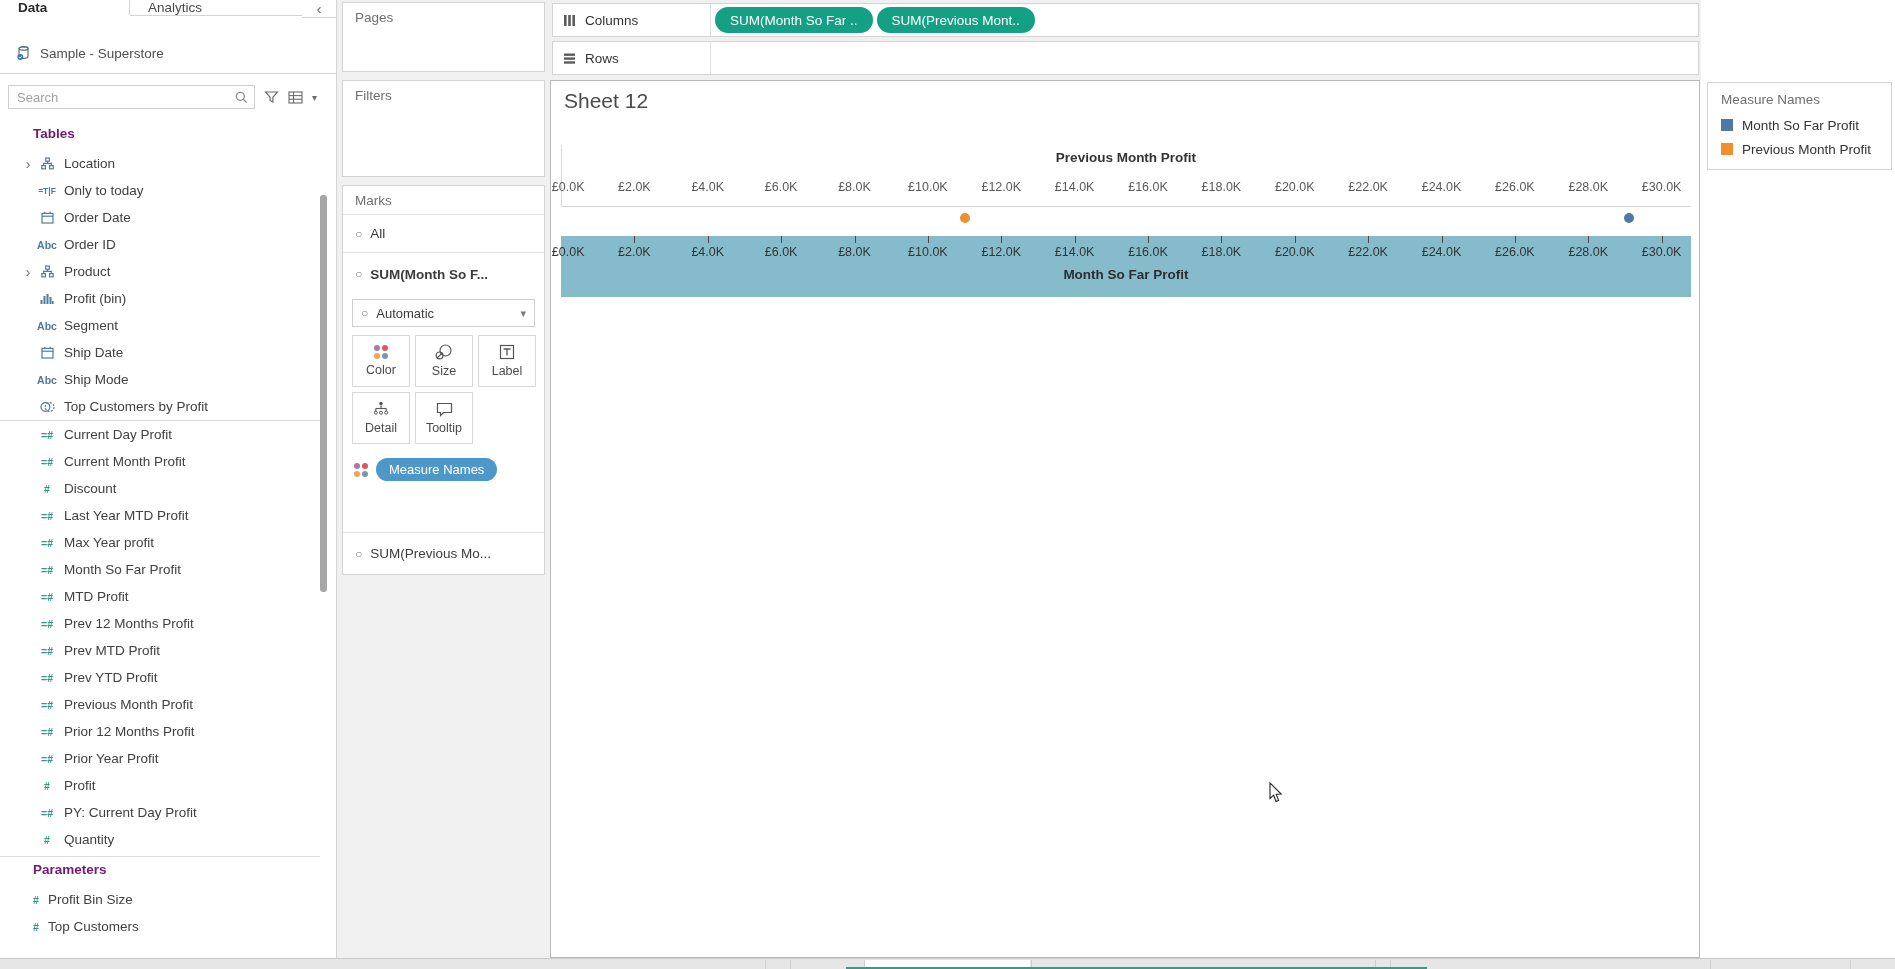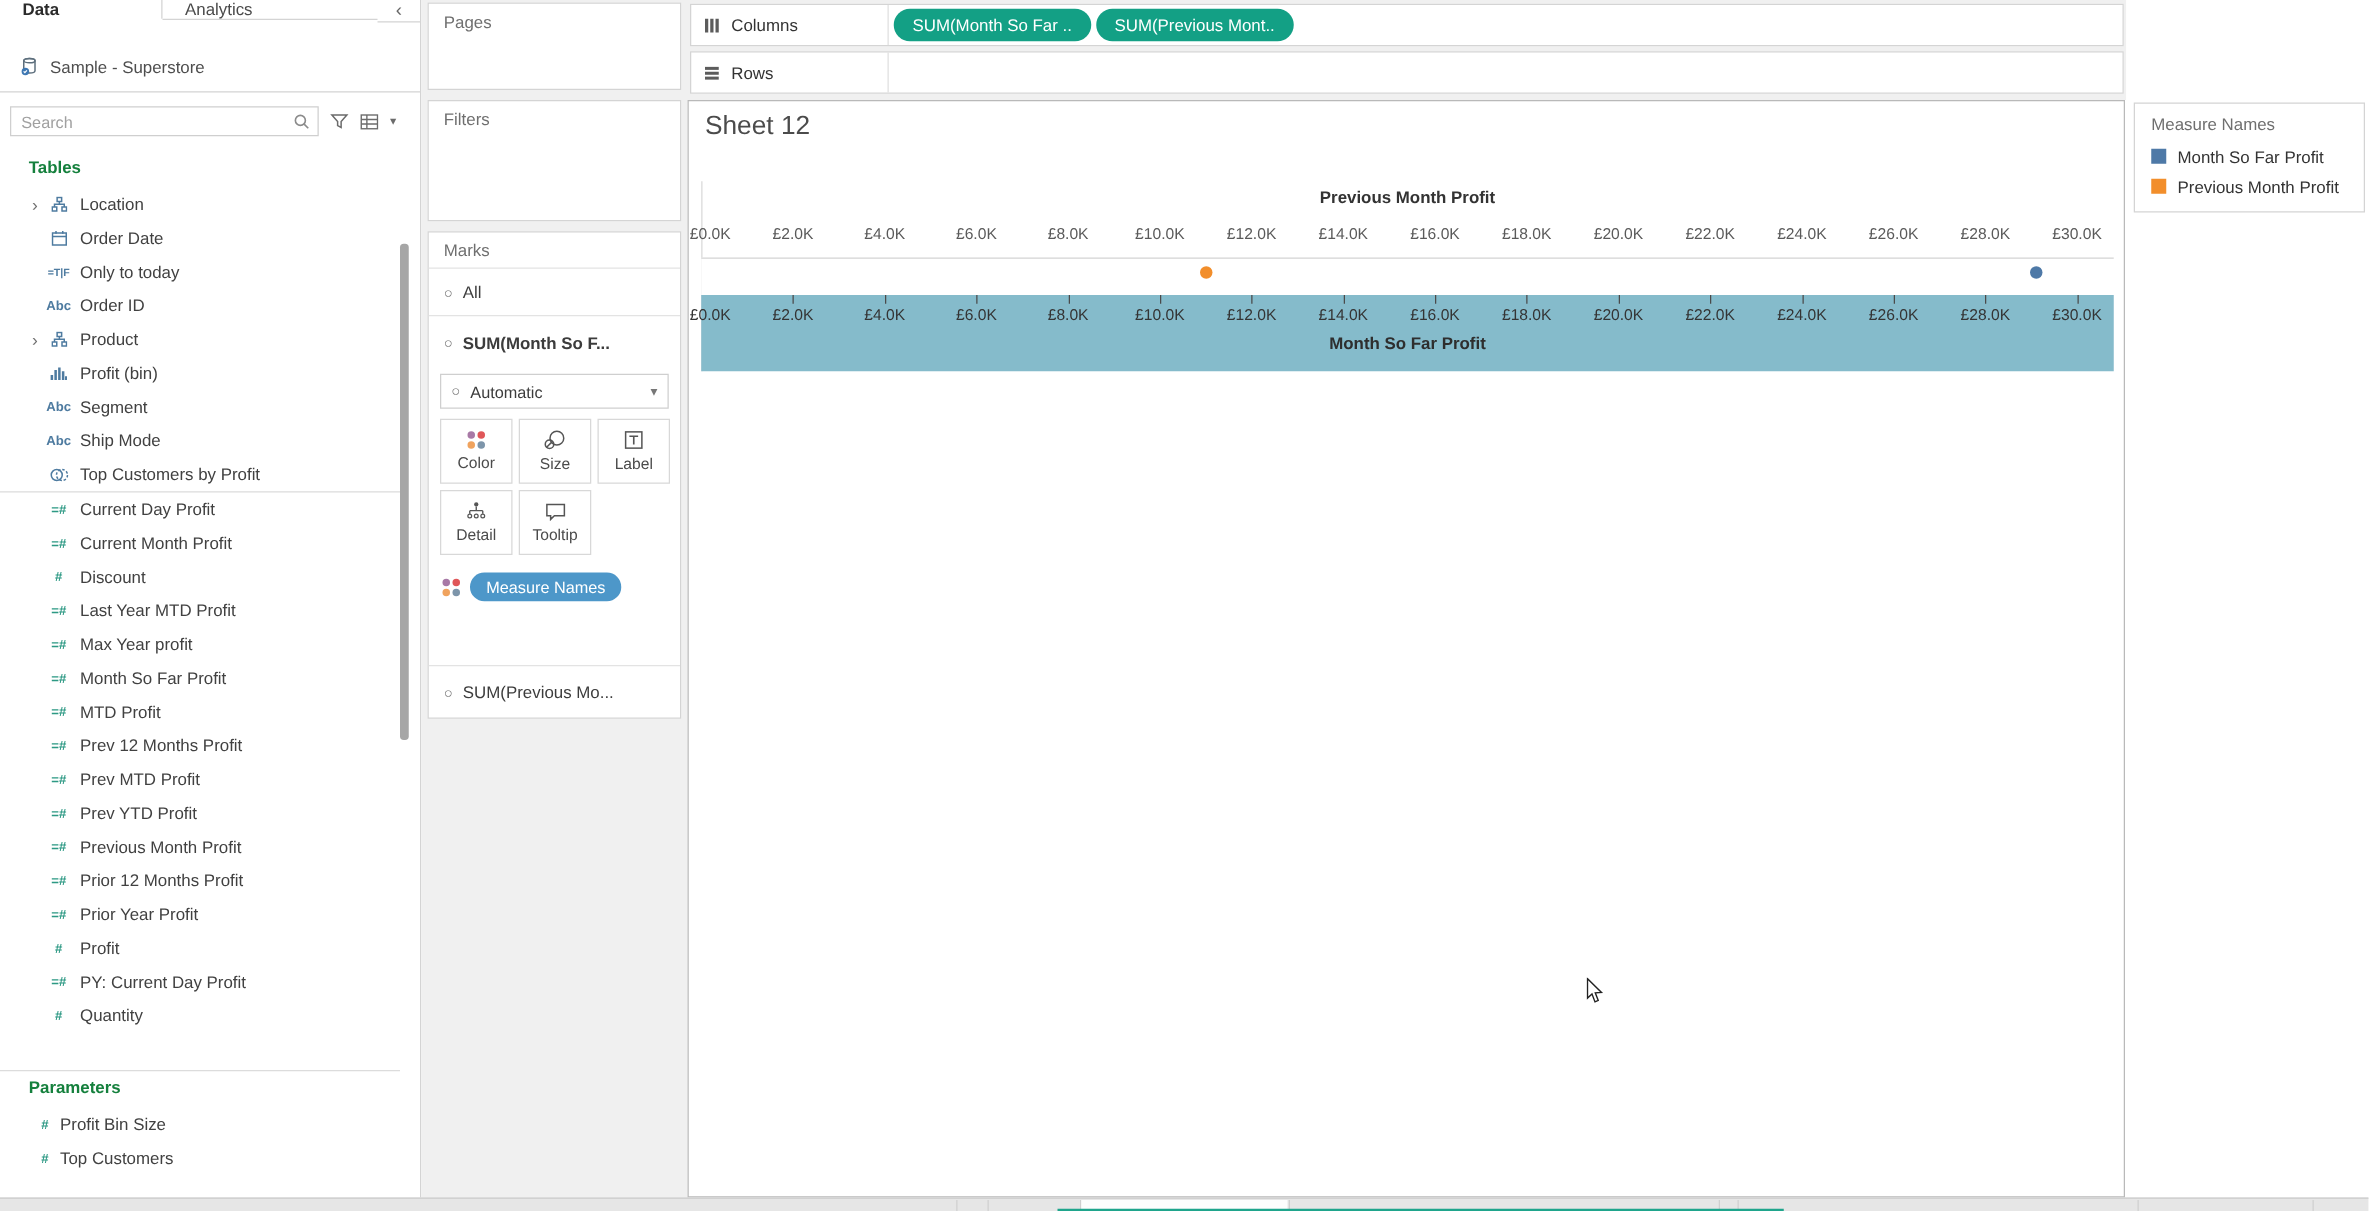--- a/index.html
+++ b/index.html
@@ -18,21 +18,21 @@
   .tab.inactive { flex:1; border-bottom:1px solid #d4d4d4; }
   .collapse-btn { width:34px; border-bottom:1px solid #d4d4d4; display:flex; align-items:center; justify-content:center; color:#666; font-size:15px; }
   .datasource { position:absolute; left:0; top:33px; width:336px; height:41px; display:flex; align-items:center; padding-left:16px; border-bottom:1px solid #d4d4d4; color:#4e4e4e; font-size:13.5px; }
   .datasource .ds-icon { margin-right:8px; }
   .search-row { position:absolute; left:0; top:82px; width:336px; height:30px; display:flex; align-items:center; }
   .search-box { position:relative; margin-left:8px; width:247px; height:24px; border:1px solid #cfcfcf; background:#fff; display:flex; align-items:center; }
   .search-box input { border:0; outline:none; width:200px; margin-left:8px; font-size:13px; color:#666; font-family:inherit; background:transparent; }
   .search-box input::placeholder { color:#a0a0a0; }
   .search-glyph { position:absolute; right:5px; top:4px; }
   .search-tools { display:flex; align-items:center; gap:9px; margin-left:9px; color:#6b6b6b; }
-  .section-header { position:absolute; left:23px; font-weight:bold; font-size:13.5px; color:#15803d;text-align:center; }
+  .section-header { position:absolute; left:33px; font-weight:bold; font-size:13.5px; color:#701a75;text-align:center; }
   .fields { position:absolute; left:0; top:150px; width:320px; }
   .field-row { position:relative; height:27px; display:flex; align-items:center; }
   .field-row .expander { position:absolute; left:22px; width:12px; text-align:center; color:#707070; font-size:14px; }
   .field-row .f-icon { position:absolute; left:34px; width:26px; display:flex; justify-content:center; align-items:center; }
   .field-row .f-label { position:absolute; left:64px; white-space:nowrap; color:#414141; font-size:13.5px; }
   .glyph { font-size:10.5px; font-weight:bold; letter-spacing:0; }
   .glyph.tiny { font-size:8.5px; }
   .sep-line { position:absolute; left:0; width:320px; height:1px; background:#dcdcdc; }
   .params { position:absolute; left:0; top:886px; width:320px; }
   .param-row { position:relative; height:27px; display:flex; align-items:center; }
@@ -161,34 +161,34 @@
               <rect x="4.7" y="1" width="3.6" height="3.2" fill="none" stroke="#4e7ba0" stroke-width="1.2"></rect>
               <rect x="0.8" y="8.6" width="3.6" height="3.2" fill="none" stroke="#4e7ba0" stroke-width="1.2"></rect>
               <rect x="8.6" y="8.6" width="3.6" height="3.2" fill="none" stroke="#4e7ba0" stroke-width="1.2"></rect>
               <path d="M6.5 4.2v2.2M2.6 8.6V6.4h7.8v2.2" fill="none" stroke="#4e7ba0" stroke-width="1.2"></path>
             </svg>
           </span>
           <span class="f-label">Location</span>
         </div>
         <div class="field-row">
           <span class="f-icon">
+            <span class="glyph tiny" style="color:#4e7ba0;">=T|F</span>
+          </span>
+          <span class="f-label">Only to today</span>
+        </div>
+        <div class="field-row">
+          <span class="f-icon">
             <svg width="13" height="13" viewBox="0 0 13 13">
               <rect x="1" y="2.4" width="11" height="9.6" fill="none" stroke="#4e7ba0" stroke-width="1.2"></rect>
               <line x1="1" y1="5.2" x2="12" y2="5.2" stroke="#4e7ba0" stroke-width="1.2"></line>
               <line x1="3.8" y1="0.8" x2="3.8" y2="3" stroke="#4e7ba0" stroke-width="1.2"></line>
               <line x1="9.2" y1="0.8" x2="9.2" y2="3" stroke="#4e7ba0" stroke-width="1.2"></line>
             </svg>
           </span>
           <span class="f-label">Order Date</span>
-        </div>
-        <div class="field-row">
-          <span class="f-icon">
-            <span class="glyph tiny" style="color:#4e7ba0;">=T|F</span>
-          </span>
-          <span class="f-label">Only to today</span>
         </div>
         <div class="field-row">
           <span class="f-icon">
             <span class="glyph" style="color:#4e7ba0;">Abc</span>
           </span>
           <span class="f-label">Order ID</span>
         </div>
         <div class="field-row">
           <span class="expander">›</span>
           <span class="f-icon">
@@ -211,20 +211,31 @@
               <rect x="12" y="8" width="1.6" height="3" fill="#4e7ba0"></rect>
             </svg>
           </span>
           <span class="f-label">Profit (bin)</span>
         </div>
         <div class="field-row">
           <span class="f-icon">
             <span class="glyph" style="color:#4e7ba0;">Abc</span>
           </span>
           <span class="f-label">Segment</span>
+        </div>
+        <div class="field-row">
+          <span class="f-icon">
+            <svg width="13" height="13" viewBox="0 0 13 13">
+              <rect x="1" y="2.4" width="11" height="9.6" fill="none" stroke="#4e7ba0" stroke-width="1.2"></rect>
+              <line x1="1" y1="5.2" x2="12" y2="5.2" stroke="#4e7ba0" stroke-width="1.2"></line>
+              <line x1="3.8" y1="0.8" x2="3.8" y2="3" stroke="#4e7ba0" stroke-width="1.2"></line>
+              <line x1="9.2" y1="0.8" x2="9.2" y2="3" stroke="#4e7ba0" stroke-width="1.2"></line>
+            </svg>
+          </span>
+          <span class="f-label">Ship Date</span>
         </div>
         <div class="field-row">
           <span class="f-icon">
             <span class="glyph" style="color:#4e7ba0;">Abc</span>
           </span>
           <span class="f-label">Ship Mode</span>
         </div>
         <div class="field-row">
           <span class="f-icon">
             <svg width="15" height="12" viewBox="0 0 15 12">

